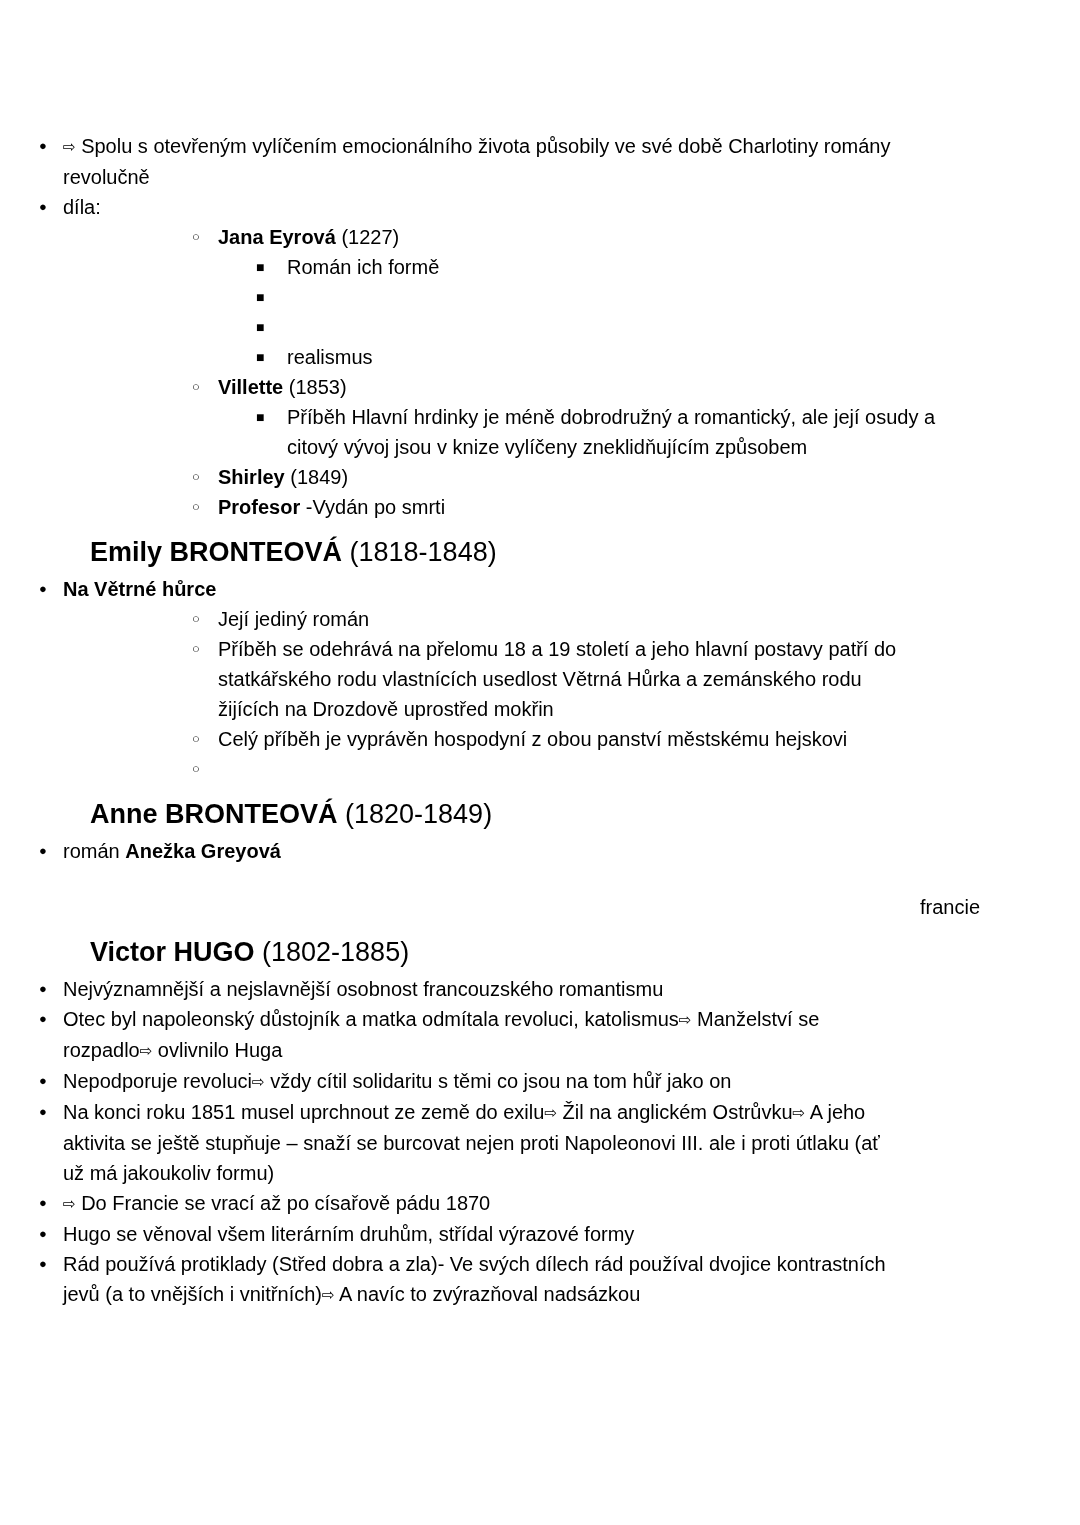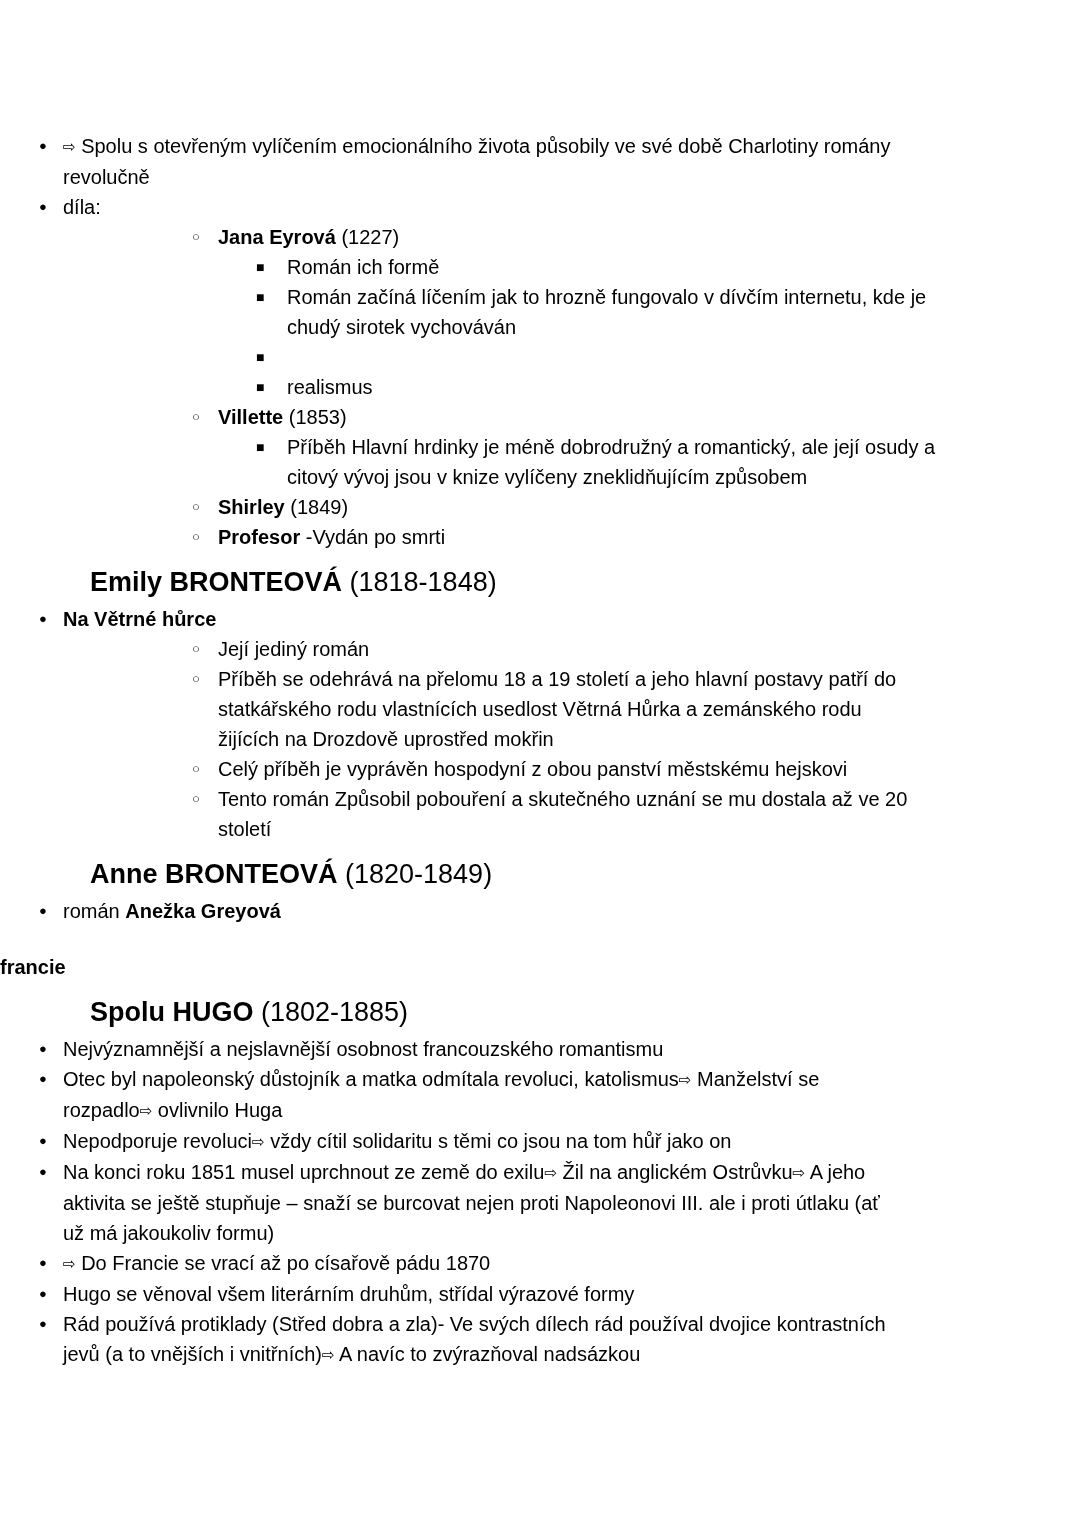--- a/index.html
+++ b/index.html
@@ -25,22 +25,22 @@
   .b { font-weight: bold; }
   .heading {
     margin: 10px 0 2px 90px;
     font-size: 27px;
     line-height: 40px;
   }
   .hname { font-weight: bold; text-align: right; }
   .spacer { height: 26px; }
   .center-label {
     width: 980px;
-    text-align: left;
-    font-weight: bold;
+    text-align: right;
+    font-weight: normal;
     line-height: 30px;
   }
   .arr { font-size: 15px; vertical-align: 1px; }
 </style>
 </head>
 <body>
 
 <div class="doc">
 
   <div class="row l1">
@@ -58,22 +58,20 @@
     <span class="mk">○</span>
     <div class="tx"><span class="b">Jana Eyrová</span><span> (1227)</span></div>
   </div>
 
   <div class="row l3">
     <span class="mk">■</span>
     <div class="tx">Román ich formě</div>
   </div>
   <div class="row l3">
     <span class="mk">■</span>
-    <div class="tx">Román začíná líčením jak to hrozně fungovalo v dívčím internetu, kde je
-chudý sirotek vychováván</div>
   </div>
   <div class="row l3">
     <span class="mk">■</span>
   </div>
   <div class="row l3">
     <span class="mk">■</span>
     <div class="tx">realismus</div>
   </div>
 
   <div class="row l2">
@@ -113,36 +111,34 @@
     <div class="tx">Příběh se odehrává na přelomu 18 a 19 století a jeho hlavní postavy patří do
 statkářského rodu vlastnících usedlost Větrná Hůrka a zemánského rodu
 žijících na Drozdově uprostřed mokřin</div>
   </div>
   <div class="row l2">
     <span class="mk">○</span>
     <div class="tx">Celý příběh je vyprávěn hospodyní z obou panství městskému hejskovi</div>
   </div>
   <div class="row l2">
     <span class="mk">○</span>
-    <div class="tx">Tento román Způsobil pobouření a skutečného uznání se mu dostala až ve 20
-století</div>
   </div>
 
   <div class="heading"><span class="hname">Anne BRONTEOVÁ</span><span> (1820-1849)</span></div>
 
   <div class="row l1">
     <span class="mk">●</span>
     <div class="tx"><span>román </span><span class="b">Anežka Greyová</span></div>
   </div>
 
   <div class="spacer"></div>
 
   <div class="center-label">francie</div>
 
-  <div class="heading"><span class="hname">Spolu HUGO</span><span> (1802-1885)</span></div>
+  <div class="heading"><span class="hname">Victor HUGO</span><span> (1802-1885)</span></div>
 
   <div class="row l1">
     <span class="mk">●</span>
     <div class="tx">Nejvýznamnější a nejslavnější osobnost francouzského romantismu</div>
   </div>
   <div class="row l1">
     <span class="mk">●</span>
     <div class="tx">Otec byl napoleonský důstojník a matka odmítala revoluci, katolismus<span class="arr">⇨</span> Manželství se
 rozpadlo<span class="arr">⇨</span> ovlivnilo Huga</div>
   </div>

